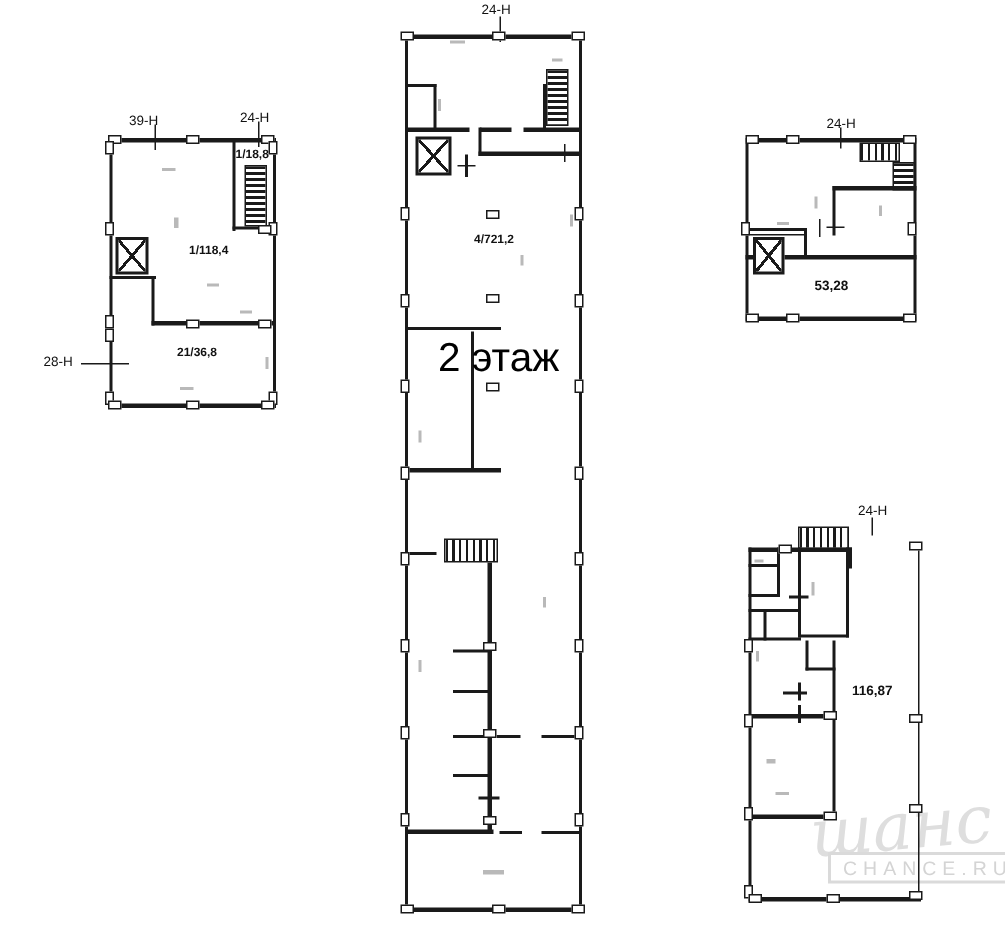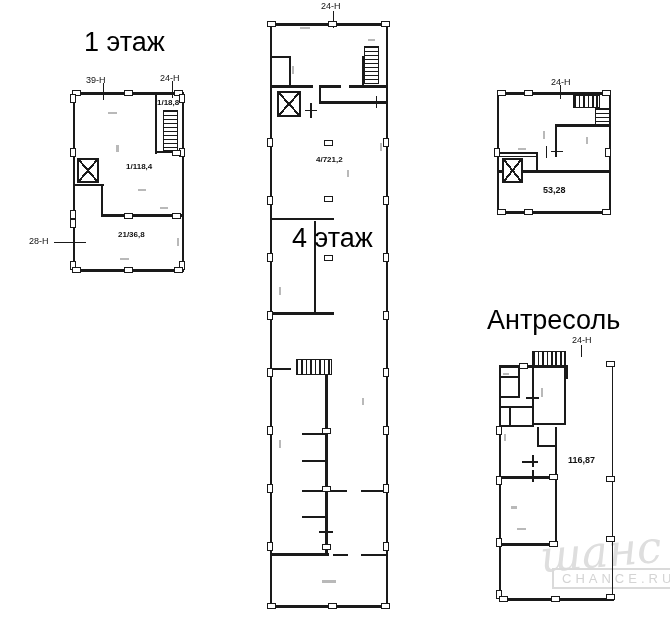--- a/index.html
+++ b/index.html
@@ -33,21 +33,20 @@
 <body>
 
 <div class="canvas">
 
   <div class="grp">
     <span class="wm-script" style="left:540px;top:526px;">шанс</span>
     <span class="wm-cap" style="left:552px;top:568px;">CHANCE.RU</span>
   </div>
 
   <div class="grp">
-    <span class="title" style="left:84px;top:27px;">1 этаж</span>
     <span class="axlbl" style="left:86px;top:75px;">39-Н</span>
     <span class="axlbl" style="left:160px;top:73px;">24-Н</span>
     <span class="axlbl" style="left:29px;top:236px;">28-Н</span>
     <div class="axline" style="left:103px;top:83px;width:1px;height:17px;"></div>
     <div class="axline" style="left:172px;top:81px;width:1px;height:17px;"></div>
     <div class="axline" style="left:54px;top:242px;width:32px;height:1px;"></div>
 
     <div class="w" style="left:73px;top:92px;width:111px;height:3px;"></div>
     <div class="w" style="left:73px;top:92px;width:2px;height:180px;"></div>
     <div class="w" style="left:182px;top:92px;width:2px;height:180px;"></div>
@@ -159,21 +158,21 @@
     <div class="tick t-v" style="left:383px;top:484px;"></div>
     <div class="tick t-v" style="left:383px;top:542px;"></div>
     <div class="tick t-h" style="left:324px;top:140px;"></div>
     <div class="tick t-h" style="left:324px;top:196px;"></div>
     <div class="tick t-h" style="left:324px;top:255px;"></div>
     <div class="tick t-h" style="left:322px;top:428px;"></div>
     <div class="tick t-h" style="left:322px;top:486px;"></div>
     <div class="tick t-h" style="left:322px;top:544px;"></div>
 
     <span class="lbl" style="left:316px;top:155px;">4/721,2</span>
-    <span class="title" style="left:292px;top:223px;">4 этаж</span>
+    <span class="title" style="left:292px;top:223px;">2 этаж</span>
 
     <div class="mark" style="left:300px;top:27px;width:10px;height:2px;"></div>
     <div class="mark" style="left:368px;top:39px;width:7px;height:2px;"></div>
     <div class="mark" style="left:292px;top:66px;width:2px;height:8px;"></div>
     <div class="mark" style="left:380px;top:143px;width:2px;height:8px;"></div>
     <div class="mark" style="left:347px;top:170px;width:2px;height:7px;"></div>
     <div class="mark" style="left:279px;top:287px;width:2px;height:8px;"></div>
     <div class="mark" style="left:279px;top:440px;width:2px;height:8px;"></div>
     <div class="mark" style="left:362px;top:398px;width:2px;height:7px;"></div>
     <div class="mark" style="left:322px;top:580px;width:14px;height:3px;"></div>
@@ -211,21 +210,20 @@
     <div class="tick t-h" style="left:602px;top:209px;"></div>
 
     <span class="lbl" style="left:543px;top:185px;font-size:9px;">53,28</span>
 
     <div class="mark" style="left:543px;top:131px;width:2px;height:8px;"></div>
     <div class="mark" style="left:586px;top:137px;width:2px;height:7px;"></div>
     <div class="mark" style="left:518px;top:148px;width:8px;height:2px;"></div>
   </div>
 
   <div class="grp">
-    <span class="title" style="left:487px;top:305px;">Антресоль</span>
     <span class="axlbl" style="left:572px;top:335px;">24-Н</span>
     <div class="axline" style="left:581px;top:345px;width:1px;height:12px;"></div>
 
     <div class="w" style="left:499px;top:365px;width:2px;height:236px;"></div>
     <div class="w" style="left:499px;top:598px;width:115px;height:3px;"></div>
     <div class="w" style="left:612px;top:362px;width:1px;height:238px;"></div>
     <div class="w" style="left:499px;top:365px;width:69px;height:3px;"></div>
     <div class="hatch-cols" style="left:532px;top:351px;width:34px;height:15px;"></div>
     <div class="w" style="left:566px;top:365px;width:2px;height:14px;"></div>
 

